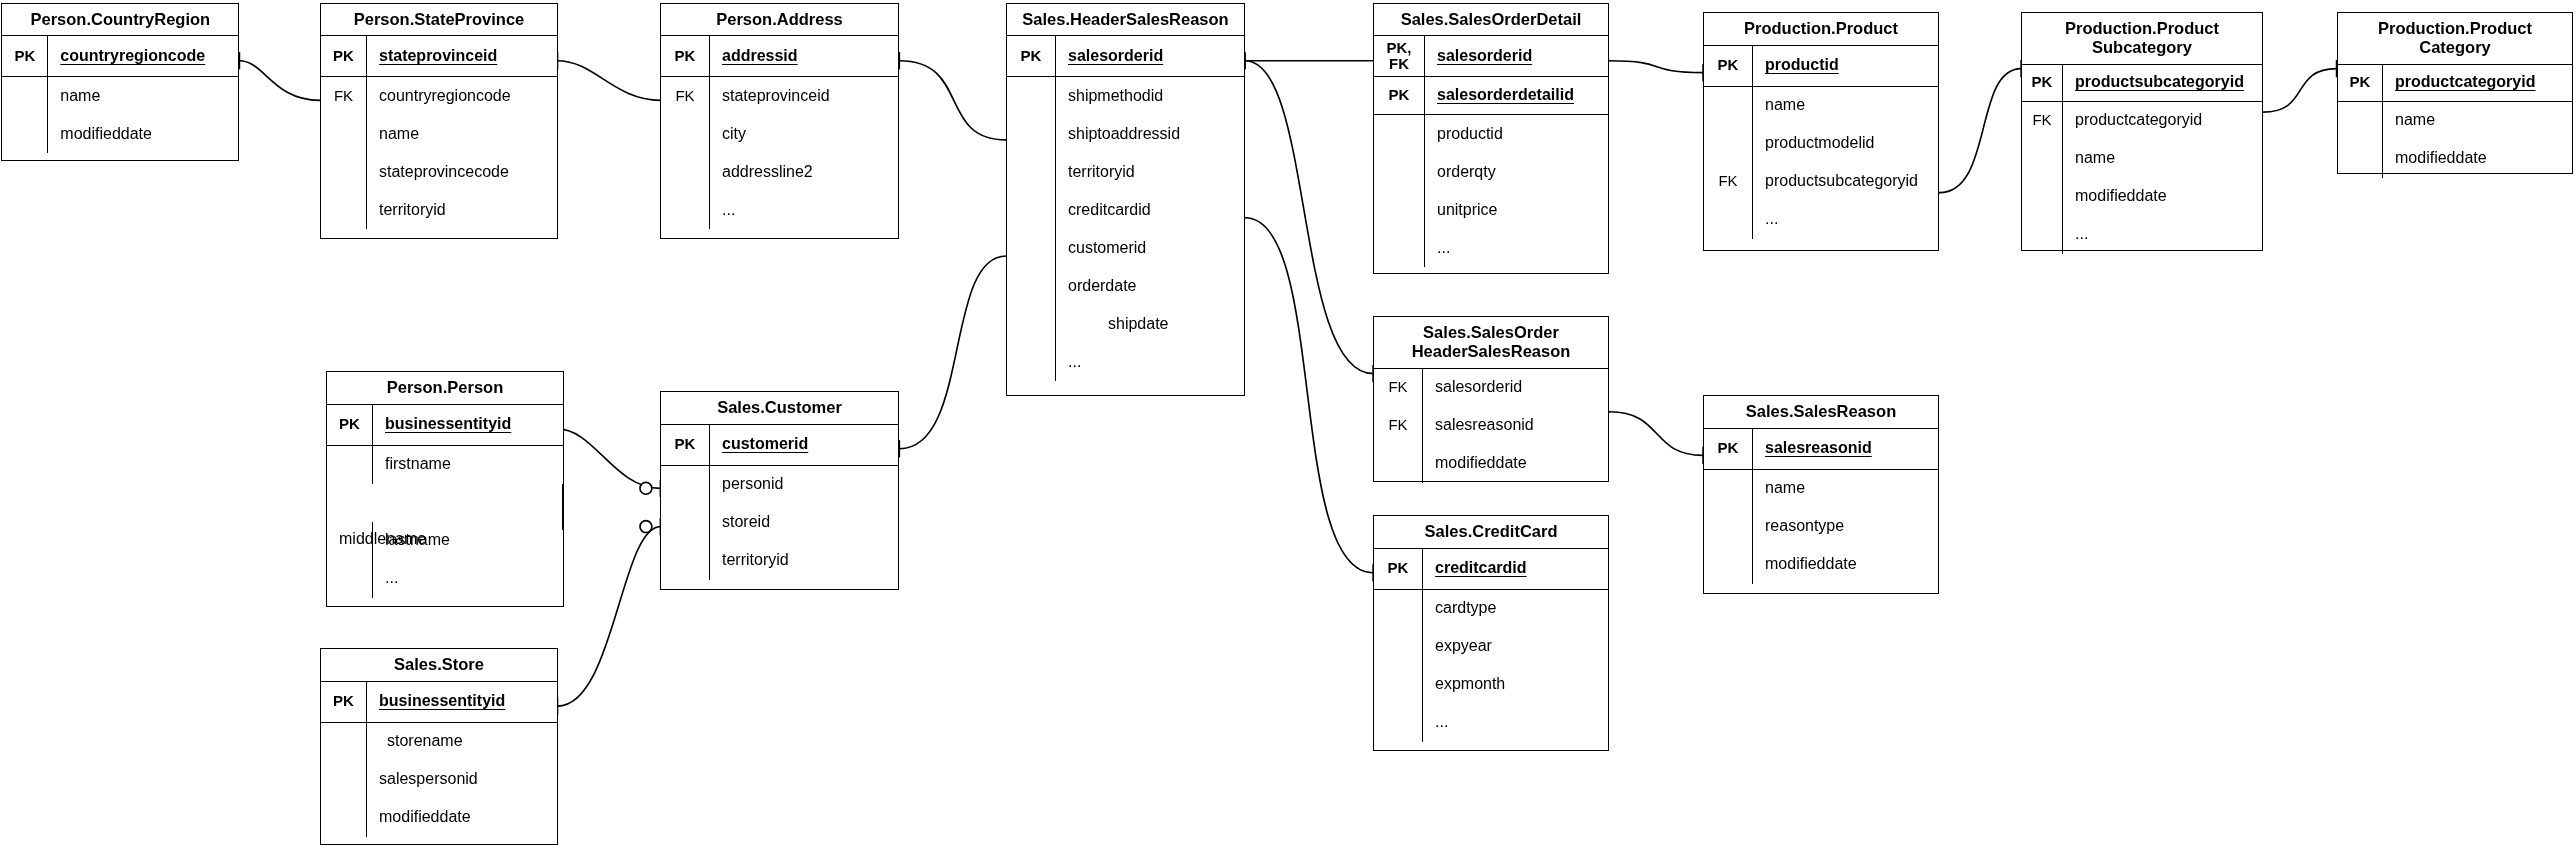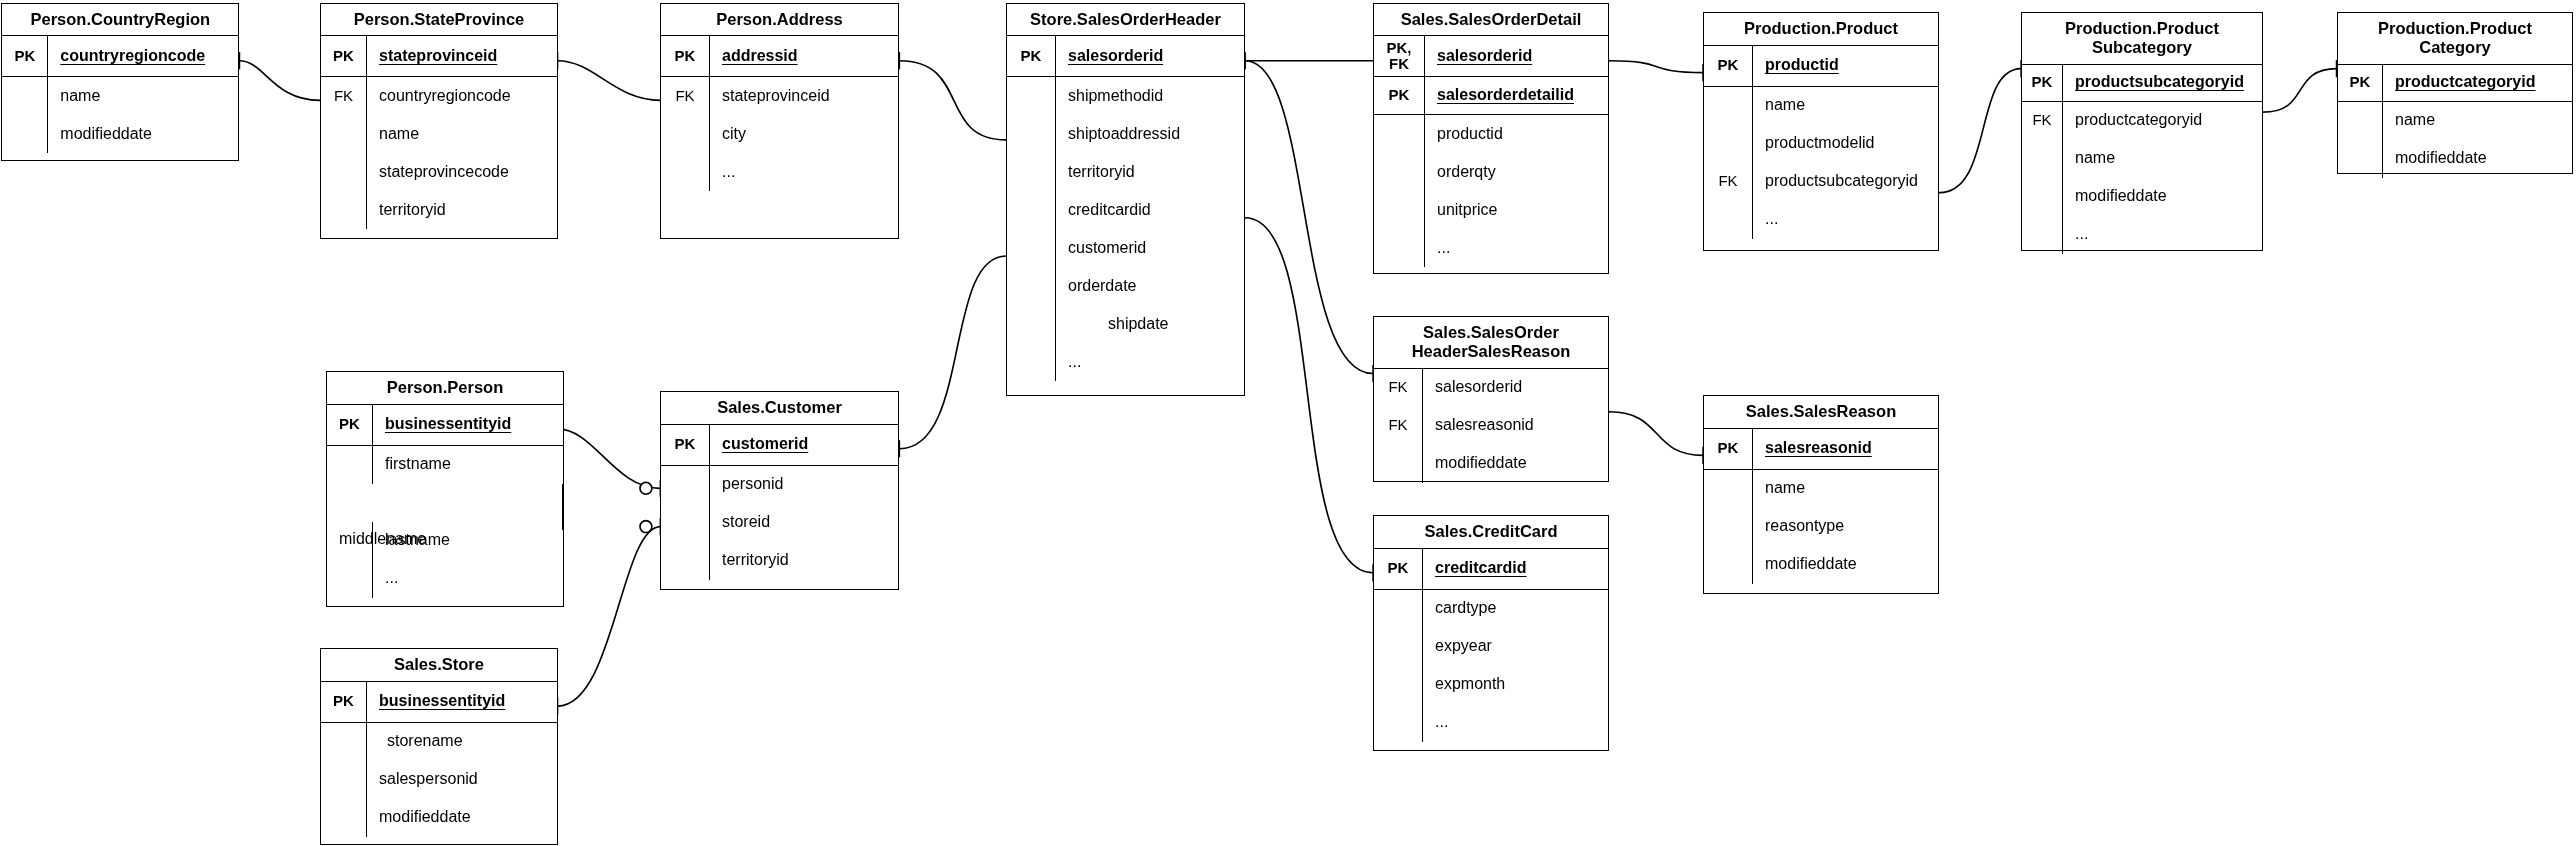--- a/index.html
+++ b/index.html
@@ -249,27 +249,33 @@
         </div>
         <div class="erow" style="height: 38px;">
           <div class="kcell" style="flex-basis: 49px;"></div>
           <div class="acell">
             <span>city</span>
           </div>
         </div>
         <div class="erow" style="height: 38px;">
           <div class="kcell" style="flex-basis: 49px;"></div>
           <div class="acell">
+            <span>addressline2</span>
+          </div>
+        </div>
+        <div class="erow" style="height: 38px;">
+          <div class="kcell" style="flex-basis: 49px;"></div>
+          <div class="acell">
             <span>...</span>
           </div>
         </div>
       </div>
     </div>
     <div class="entity" style="left: 1006px; top: 2.6px; width: 239px; height: 393px;">
-      <div class="entity-title">Store.SalesOrderHeader</div>
+      <div class="entity-title">Sales.HeaderSalesReason</div>
       <div class="rowgroup">
         <div class="erow sep" style="height: 41px;">
           <div class="kcell pk" style="flex-basis: 49px;">PK</div>
           <div class="acell">
             <span class="attr-key">salesorderid</span>
           </div>
         </div>
         <div class="erow" style="height: 38px;">
           <div class="kcell" style="flex-basis: 49px;"></div>
           <div class="acell">

